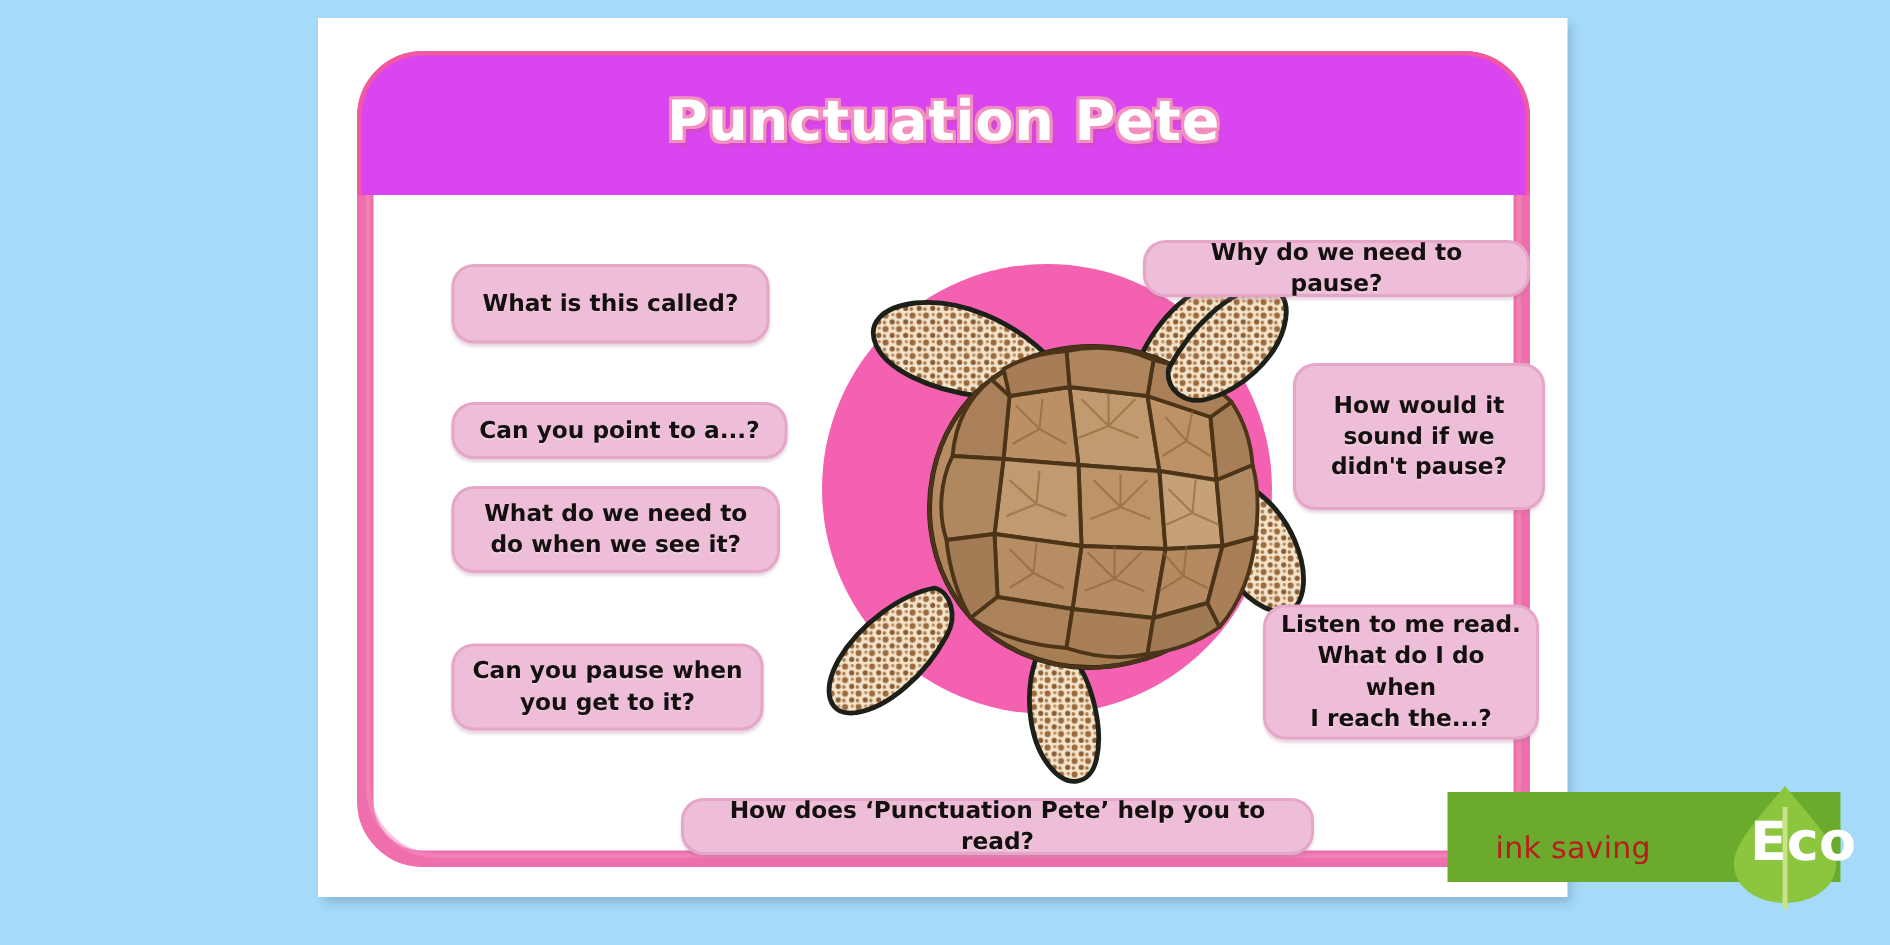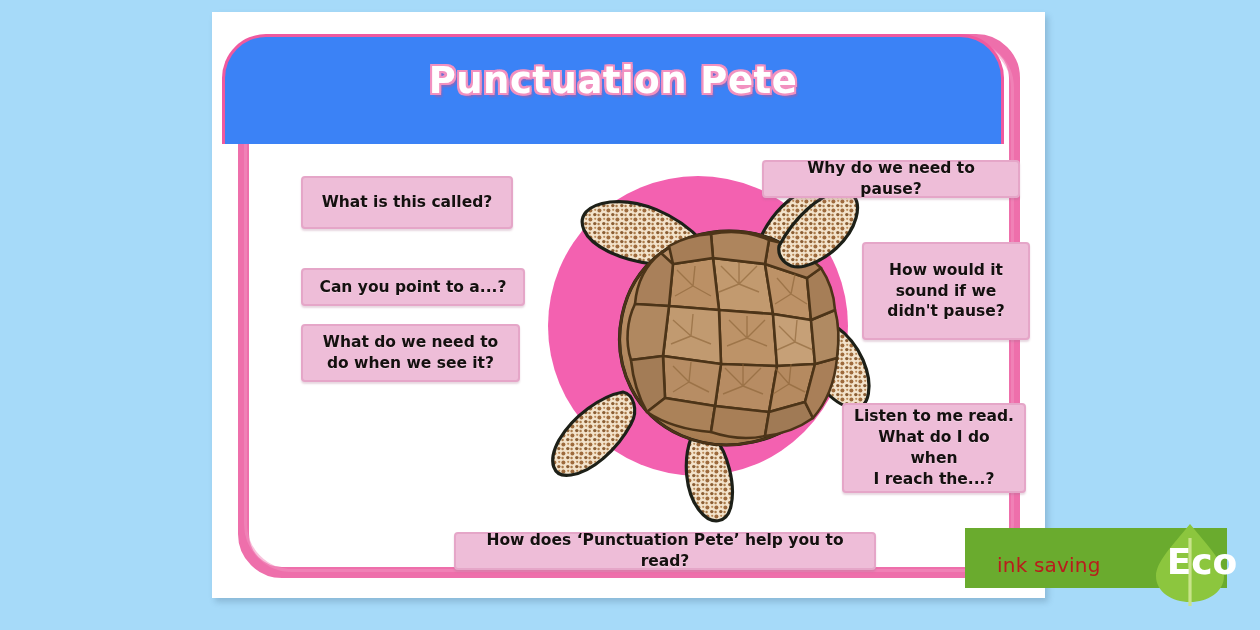--- a/index.html
+++ b/index.html
@@ -49,26 +49,26 @@
     top: -5px;
     right: -5px;
     bottom: -5px;
     border: 3px solid #f28fbf;
     border-radius: 48px;
     opacity: .55;
     pointer-events: none;
   }
   .header-band {
     position: absolute;
-    left: 10px;
+    left: 26px;
     top: 22px;
     width: 782px;
-    height: 110px;
+    height: 96px;
     box-sizing: border-box;
-    background: #3b82f6;
+    background: #d946ef;
     border: 3px solid #f0599f;
     border-bottom: none;
     border-radius: 44px 44px 0 0;
   }
   .title {
     position: absolute;
     left: 0;
     top: 22px;
     width: 100%;
     text-align: center;
@@ -109,21 +109,21 @@
     width: 390px;
     height: 372px;
   }
 
   
   .bubble {
     position: absolute;
     box-sizing: border-box;
     background: #eebdd8;
     border: 2px solid #e5a6c8;
-    border-radius: 4px;
+    border-radius: 15px;
     color: #14100f;
     font-family: "DejaVu Sans", sans-serif;
     font-weight: bold;
     font-size: 15.5px;
     line-height: 1.35;
     text-align: center;
     display: flex;
     align-items: center;
     justify-content: center;
     padding: 4px 10px;
@@ -274,20 +274,22 @@
 
         <g stroke="#1d2018" stroke-width="3.2">
           <path d="M272 92 C288 62 312 42 330 38 C346 34 354 46 349 64 C343 86 320 106 298 112 C283 116 270 106 272 92 Z" fill="url(#speck)"></path>
         </g>
       </svg>
 
       <div class="bubble b1" style="white-space:pre-line">What is this called?</div>
       <div class="bubble b2" style="white-space:pre-line">Can you point to a...?</div>
       <div class="bubble b3" style="white-space:pre-line">What do we need to
 do when we see it?</div>
+      <div class="bubble b4" style="white-space:pre-line">Can you pause when
+you get to it?</div>
       <div class="bubble b5" style="white-space:pre-line">Why do we need to pause?</div>
       <div class="bubble b6" style="white-space:pre-line">How would it
 sound if we
 didn't pause?</div>
       <div class="bubble b7" style="white-space:pre-line">Listen to me read.
 What do I do when
 I reach the...?</div>
       <div class="bubble b8" style="white-space:pre-line">How does ‘Punctuation Pete’ help you to read?</div>
 
     </div>

